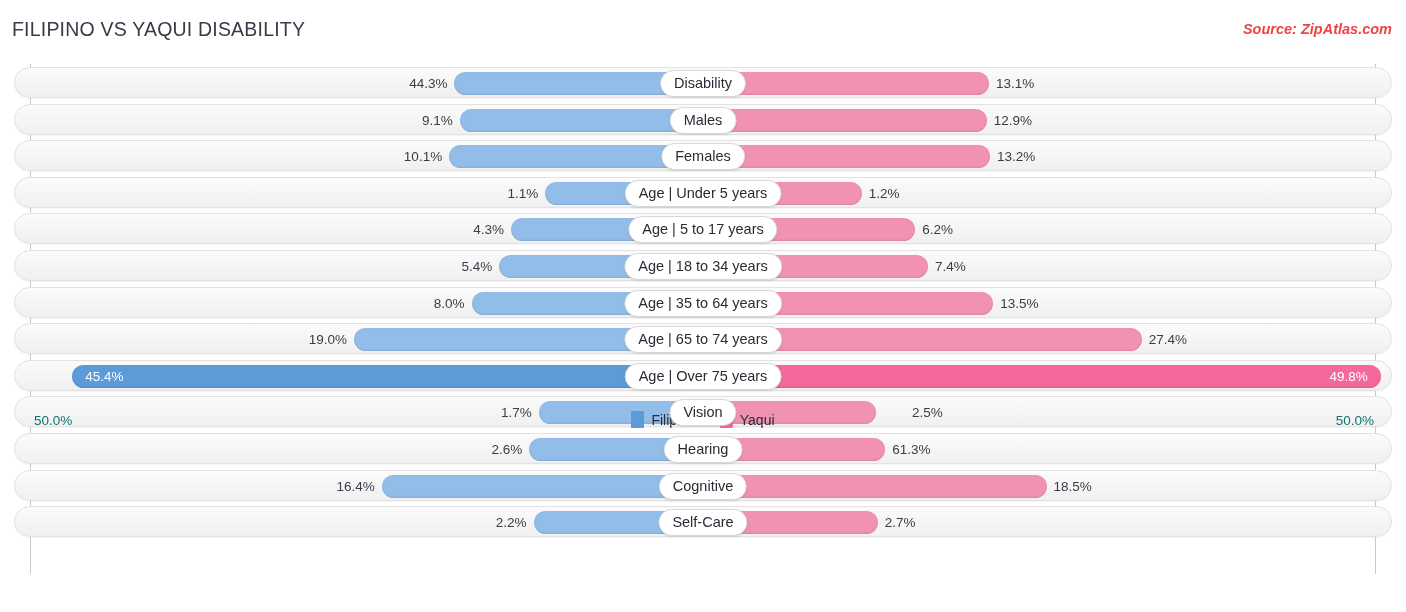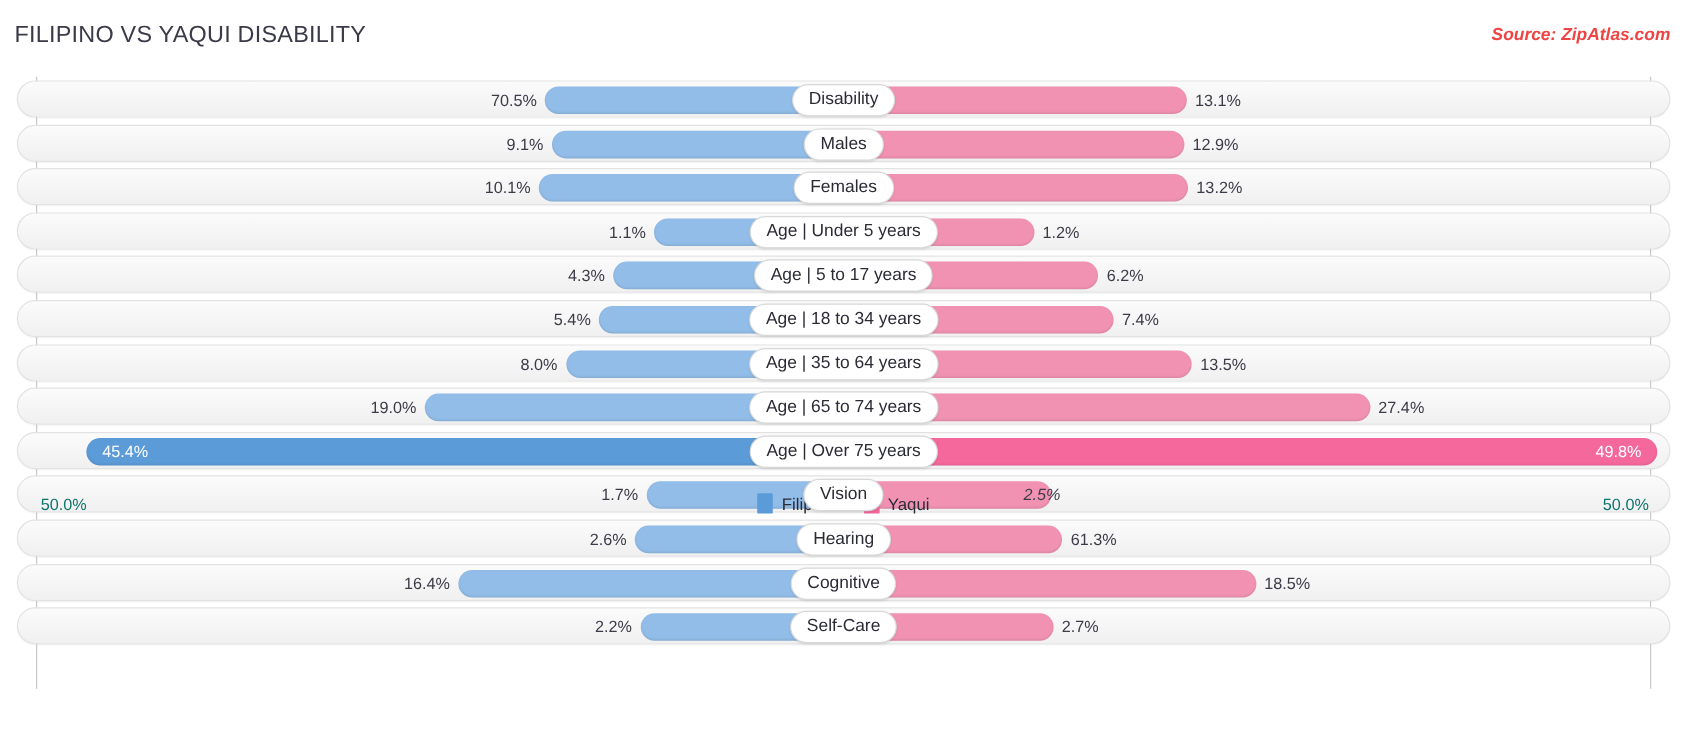--- a/index.html
+++ b/index.html
@@ -187,21 +187,21 @@
     <div class="source-note">Source: ZipAtlas.com</div>
   </div>
 
   <div class="plot">
     <div class="gridline left"></div>
     <div class="gridline right"></div>
     <div class="rows" id="rows">
         <div class="row">
           <div class="bar left" style="width: 247.528px;"></div>
           <div class="bar right" style="width: 284.908px;"></div>
-          <div class="val left" style="right: 943.528px;">70.5%</div>
+          <div class="val left" style="right: 943.528px;">44.3%</div>
           <div class="val right" style="left: 980.908px;">13.1%</div>
           <div class="cat">Disability</div>
         </div>
         <div class="row">
           <div class="bar left" style="width: 242.188px;"></div>
           <div class="bar right" style="width: 282.772px;"></div>
           <div class="val left" style="right: 938.188px;">9.1%</div>
           <div class="val right" style="left: 978.772px;">12.9%</div>
           <div class="cat">Males</div>
         </div>
@@ -251,21 +251,21 @@
           <div class="bar left" style="width: 629.872px;"></div>
           <div class="bar right" style="width: 676.864px;"></div>
           <div class="val left inside" style="left: 70.128px; text-align: left;">45.4%</div>
           <div class="val right inside" style="right: 23.136px; text-align: right;">49.8%</div>
           <div class="cat">Age | Over 75 years</div>
         </div>
         <div class="row">
           <div class="bar left" style="width: 163.156px;"></div>
           <div class="bar right" style="width: 171.7px;"></div>
           <div class="val left" style="right: 859.156px;">1.7%</div>
-          <div class="val right" style="left: 838px; font-style: italic;">2.5%</div>
+          <div class="val right" style="left: 897px;">2.5%</div>
           <div class="cat">Vision</div>
         </div>
         <div class="row">
           <div class="bar left" style="width: 172.768px;"></div>
           <div class="bar right" style="width: 181.312px;"></div>
           <div class="val left" style="right: 868.768px;">2.6%</div>
           <div class="val right" style="left: 877.312px;">61.3%</div>
           <div class="cat">Hearing</div>
         </div>
         <div class="row">

